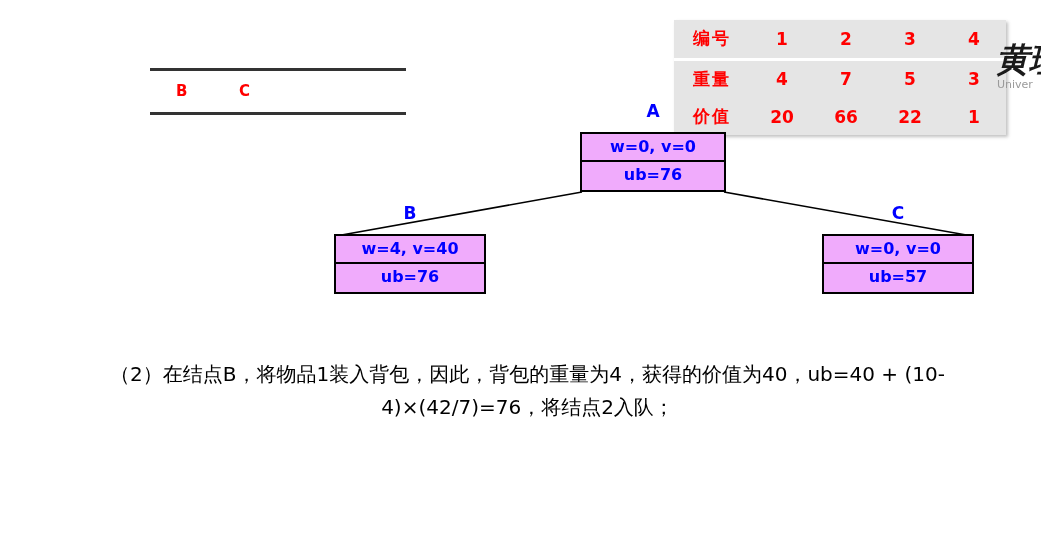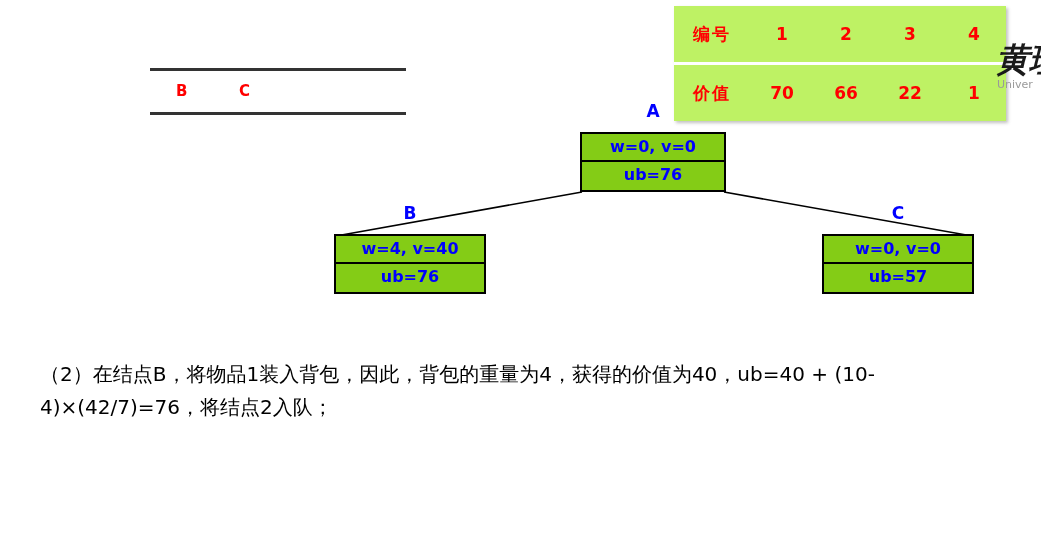--- a/index.html
+++ b/index.html
@@ -12,24 +12,24 @@
     height: 557px;
     position: relative;
     overflow: hidden;
     font-family: "DejaVu Sans", "Liberation Sans", sans-serif;
   }
 
   
   .item-table {
     position: absolute;
     left: 674px;
-    top: 6px;
+    top: 20px;
     width: 332px;
     height: 115px;
-    background: #bef264;
+    background: #e5e5e5;
     box-sizing: border-box;
     box-shadow: 2px 2px 3px rgba(120,120,120,0.45);
   }
   .item-table table {
     width: 100%;
     height: 100%;
     border-collapse: collapse;
     table-layout: fixed;
   }
   .item-table td {
@@ -122,21 +122,21 @@
     font-size: 17px;
     line-height: 17px;
   }
   .node .node-box {
     position: absolute;
     left: 0;
     top: 0;
     width: 100%;
     box-sizing: border-box;
     border: 2px solid #000000;
-    background: #84cc16;
+    background: #f0abfc;
   }
   .node .cell {
     box-sizing: border-box;
     text-align: center;
     color: #0000ff;
     font-weight: bold;
     font-size: 16px;
     line-height: 26px;
     height: 28px;
   }
@@ -151,38 +151,45 @@
     position: absolute;
     left: 40px;
     top: 358px;
     width: 975px;
     font-size: 20px;
     line-height: 33px;
     color: #000000;
     font-family: "DejaVu Sans", "Liberation Sans", sans-serif;
   }
   .para { margin: 0 0 26px 0; }
-  .para.p1 { text-indent: 0; }
+  .para.p1 { text-indent: 0; text-align: center; }
 </style>
 </head>
 <body>
 
 <div class="item-table">
   <table>
     <tbody>
         <tr class="first-row">
       <td class="rowhead">编号</td>
       <td>1</td>
       <td>2</td>
       <td>3</td>
       <td>4</td>
     </tr>
     <tr>
+      <td class="rowhead">重量</td>
+      <td>4</td>
+      <td>7</td>
+      <td>5</td>
+      <td>3</td>
+    </tr>
+    <tr>
       <td class="rowhead">价值</td>
-      <td>70</td>
+      <td>20</td>
       <td>66</td>
       <td>22</td>
       <td>1</td>
     </tr>
   </tbody>
     </table>
 </div>
 
 <div class="watermark">
   <div class="wm-cjk">黄理</div>

